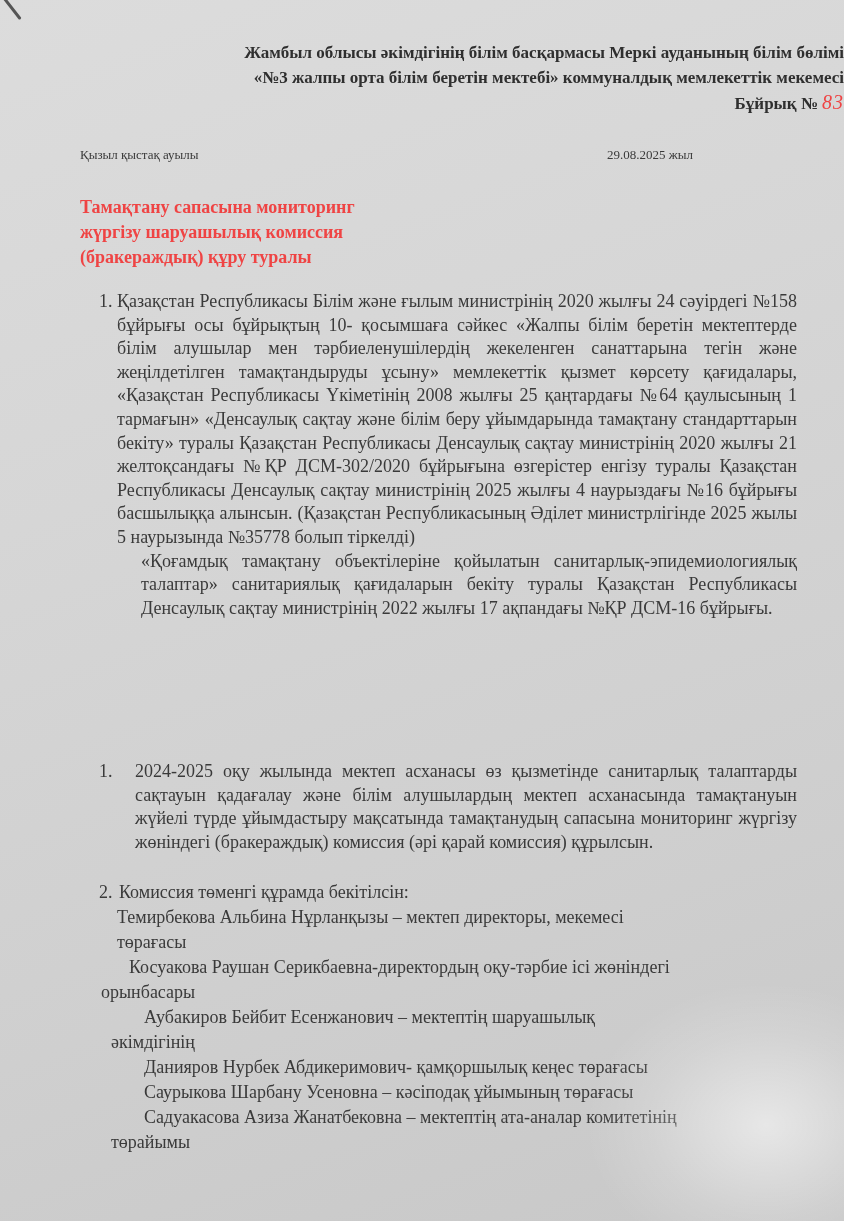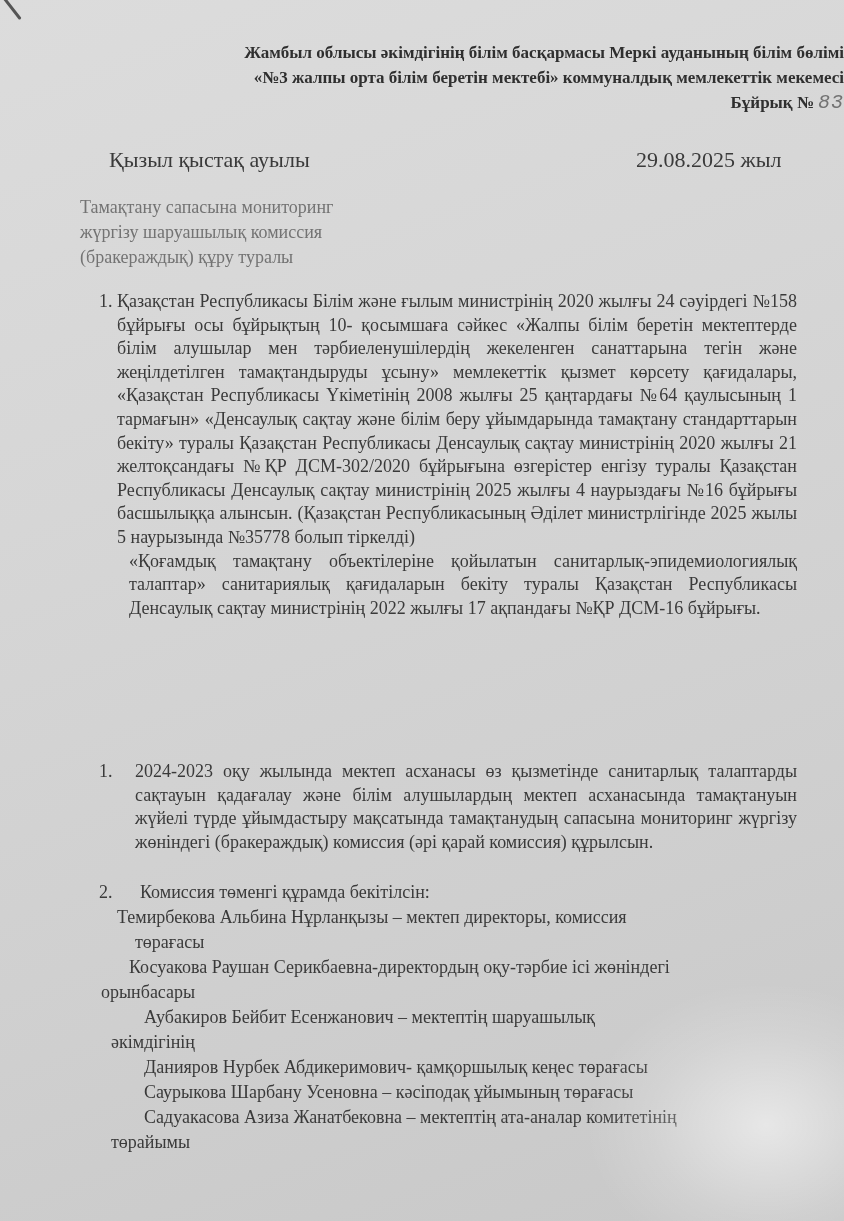--- a/index.html
+++ b/index.html
@@ -12,30 +12,30 @@
     .pen-line {
       position: absolute; left: 2px; top: -6px; width: 30px; height: 3px;
       background: #555; transform: rotate(52deg); transform-origin: left center; border-radius: 2px;
     }
     .sheen {
       position: absolute; right: 0; bottom: 0; width: 260px; height: 240px;
       background: radial-gradient(ellipse at 70% 60%, rgba(255,255,255,0.55) 0%, rgba(255,255,255,0.15) 45%, rgba(255,255,255,0) 70%);
       pointer-events: none;
     }
     .header { position: absolute; left: 0; right: 0; top: 40px; text-align: right; font-weight: bold; font-size: 17px; line-height: 25px; color: #2f2f2f; }
-    .header .hw { font-family: Liberation Mono, monospace; font-weight: normal; font-style: italic; color: #737373; font-size: 20px; letter-spacing: 1px; margin-left: 4px; }
-    .row { position: absolute; top: 147px; font-size: 22px; margin-left: 29px; }
+    .header .hw { font-family: Liberation Serif, serif; font-weight: normal; font-style: italic; color: #ef4444; font-size: 20px; letter-spacing: 1px; margin-left: 4px; }
+    .row { position: absolute; top: 147px; font-size: 13px; }
     .place { left: 80px; }
     .date { left: 607px; }
-    .subject { position: absolute; left: 80px; top: 195px; font-weight: normal; font-size: 18px; line-height: 25px; color: #737373; }
+    .subject { position: absolute; left: 80px; top: 195px; font-weight: bold; font-size: 18px; line-height: 25px; color: #ef4444; }
     .block { position: absolute; font-size: 18px; line-height: 23.6px; text-align: justify; }
     .b1 { left: 117px; top: 290px; width: 680px; }
     .b1 .num { position: absolute; left: -18px; top: 0; }
     .b1 .para { }
-    .b1 .para2 { margin-left: 12px; }
+    .b1 .para2 { margin-left: 24px; }
     .b2 { left: 117px; top: 760px; width: 680px; }
     .b2 .num { position: absolute; left: -18px; top: 0; }
     .b2 .para { margin-left: 18px; }
     .b3 { left: 117px; top: 880px; width: 690px; text-align: left; line-height: 25px; }
     .b3 .num { position: absolute; left: -18px; top: 0; }
     .member { position: relative; }
     .member .cont { display: block; }
   </style>
 </head>
 <body>
@@ -60,29 +60,29 @@
 </div>
 
 <div class="block b1">
   <span class="num">1.</span>
   <div class="para">Қазақстан Республикасы Білім және ғылым министрінің 2020 жылғы 24 сәуірдегі №158 бұйрығы осы бұйрықтың 10- қосымшаға сәйкес «Жалпы білім беретін мектептерде білім алушылар мен тәрбиеленушілердің жекеленген санаттарына тегін және жеңілдетілген тамақтандыруды ұсыну» мемлекеттік қызмет көрсету қағидалары, «Қазақстан Республикасы Үкіметінің 2008 жылғы 25 қаңтардағы №64 қаулысының 1 тармағын» «Денсаулық сақтау және білім беру ұйымдарында тамақтану стандарттарын бекіту» туралы Қазақстан Республикасы Денсаулық сақтау министрінің 2020 жылғы 21 желтоқсандағы №ҚР ДСМ-302/2020 бұйрығына өзгерістер енгізу туралы Қазақстан Республикасы Денсаулық сақтау министрінің 2025 жылғы 4 наурыздағы №16 бұйрығы басшылыққа алынсын. (Қазақстан Республикасының Әділет министрлігінде 2025 жылы 5 наурызында №35778 болып тіркелді)</div>
   <div class="para2">«Қоғамдық тамақтану объектілеріне қойылатын санитарлық-эпидемиологиялық талаптар» санитариялық қағидаларын бекіту туралы Қазақстан Республикасы Денсаулық сақтау министрінің 2022 жылғы 17 ақпандағы №ҚР ДСМ-16 бұйрығы.</div>
 </div>
 
 <div class="block b2">
   <span class="num">1.</span>
-  <div class="para">2024-2023 оқу жылында мектеп асханасы өз қызметінде санитарлық талаптарды сақтауын қадағалау және білім алушылардың мектеп асханасында тамақтануын жүйелі түрде ұйымдастыру мақсатында тамақтанудың сапасына мониторинг жүргізу жөніндегі (бракераждық) комиссия (әрі қарай комиссия) құрылсын.</div>
+  <div class="para">2024-2025 оқу жылында мектеп асханасы өз қызметінде санитарлық талаптарды сақтауын қадағалау және білім алушылардың мектеп асханасында тамақтануын жүйелі түрде ұйымдастыру мақсатында тамақтанудың сапасына мониторинг жүргізу жөніндегі (бракераждық) комиссия (әрі қарай комиссия) құрылсын.</div>
 </div>
 
 <div class="block b3">
   <span class="num">2.</span>
-  <div style="margin-left:23px">Комиссия төменгі құрамда бекітілсін:</div>
+  <div style="margin-left:2px">Комиссия төменгі құрамда бекітілсін:</div>
   <div class="member" style="margin-left:0px">
-    <span>Темирбекова Альбина Нұрланқызы – мектеп директоры, комиссия</span>
-    <span class="cont" style="margin-left:18px">төрағасы</span>
+    <span>Темирбекова Альбина Нұрланқызы – мектеп директоры, мекемесі</span>
+    <span class="cont" style="margin-left:0px">төрағасы</span>
   </div>
   <div class="member" style="margin-left:12px">
     <span>Косуакова Раушан Серикбаевна-директордың оқу-тәрбие ісі жөніндегі</span>
     <span class="cont" style="margin-left:-28px">орынбасары</span>
   </div>
   <div class="member" style="margin-left:27px">
     <span>Аубакиров Бейбит Есенжанович – мектептің шаруашылық</span>
     <span class="cont" style="margin-left:-33px">әкімдігінің</span>
   </div>
   <div class="member" style="margin-left:27px">

